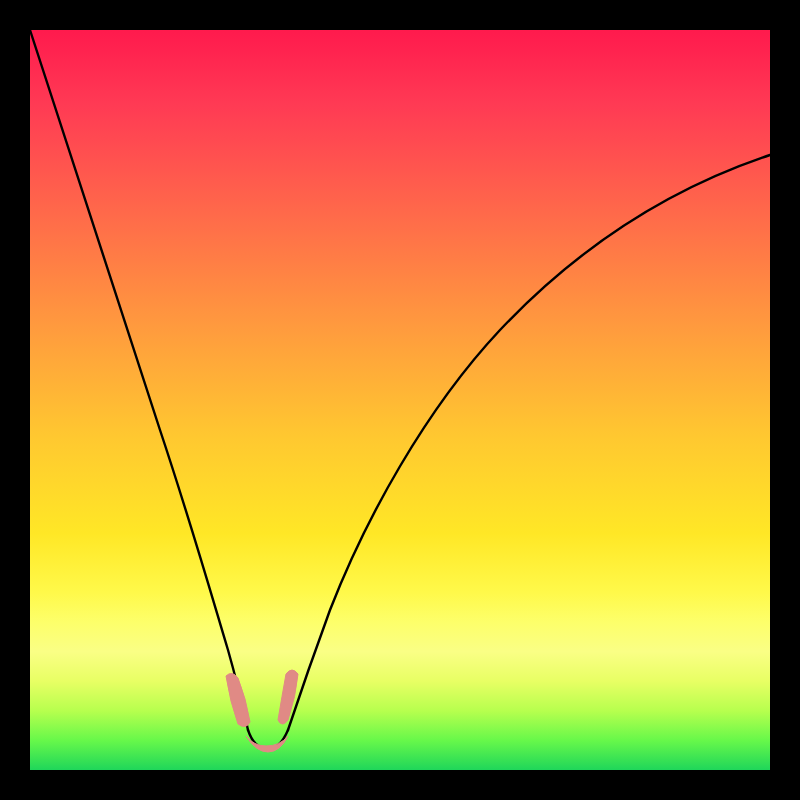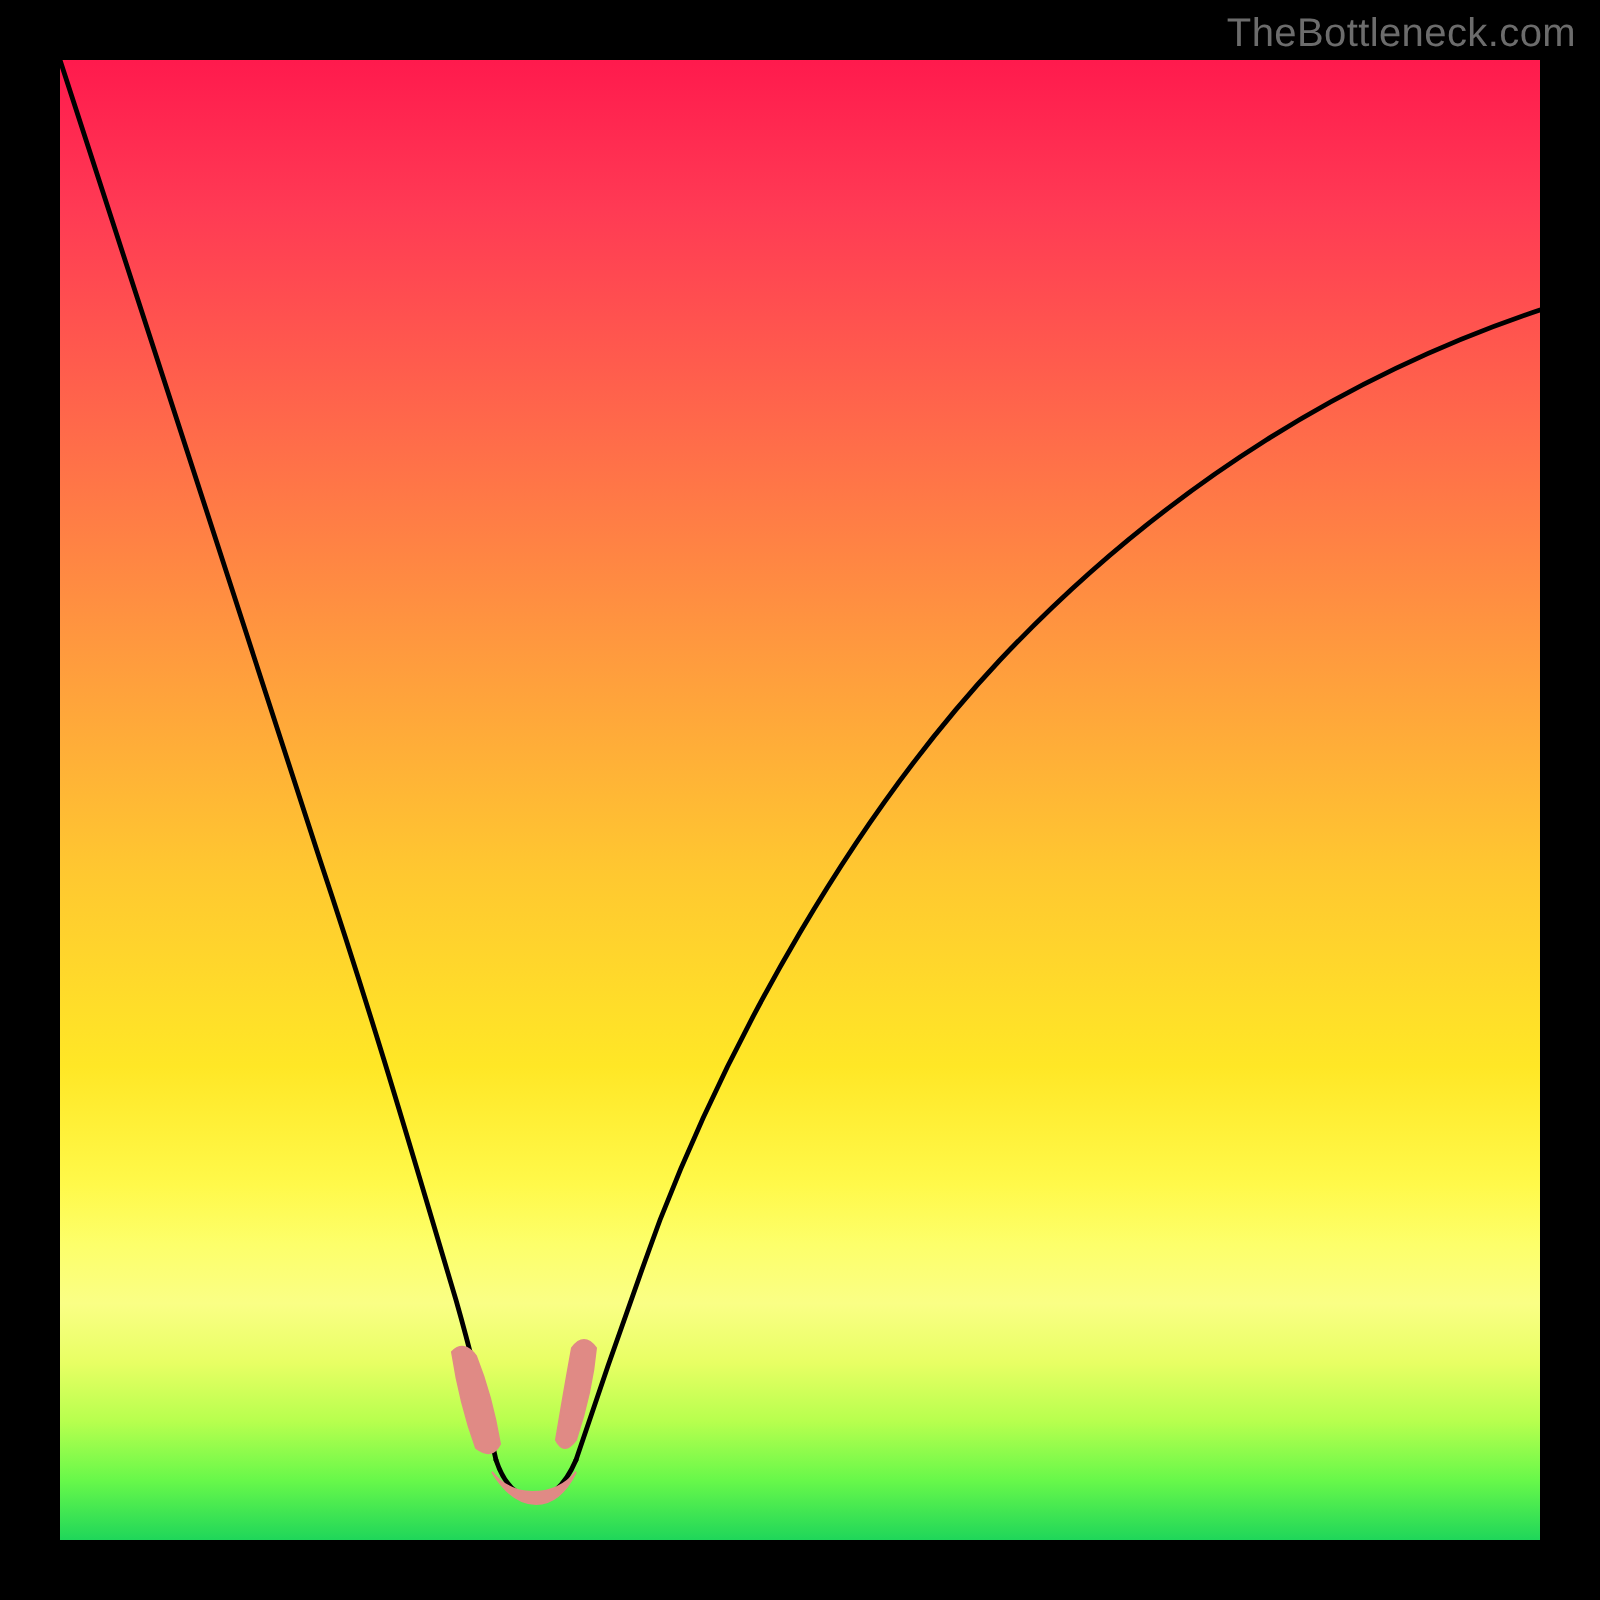--- a/index.html
+++ b/index.html
@@ -107,14 +107,13 @@
         <path class="blob" d="M 216 706
                  Q 226 722 238 722
                  Q 250 722 258 706
                  Q 250 716 236 716
                  Q 224 716 216 706 Z"></path>
       </g>
     </svg>
 
   </div>
 
-  <div class="watermark">TheBottleneck.com</div>
 </div>
 
 </body></html>

